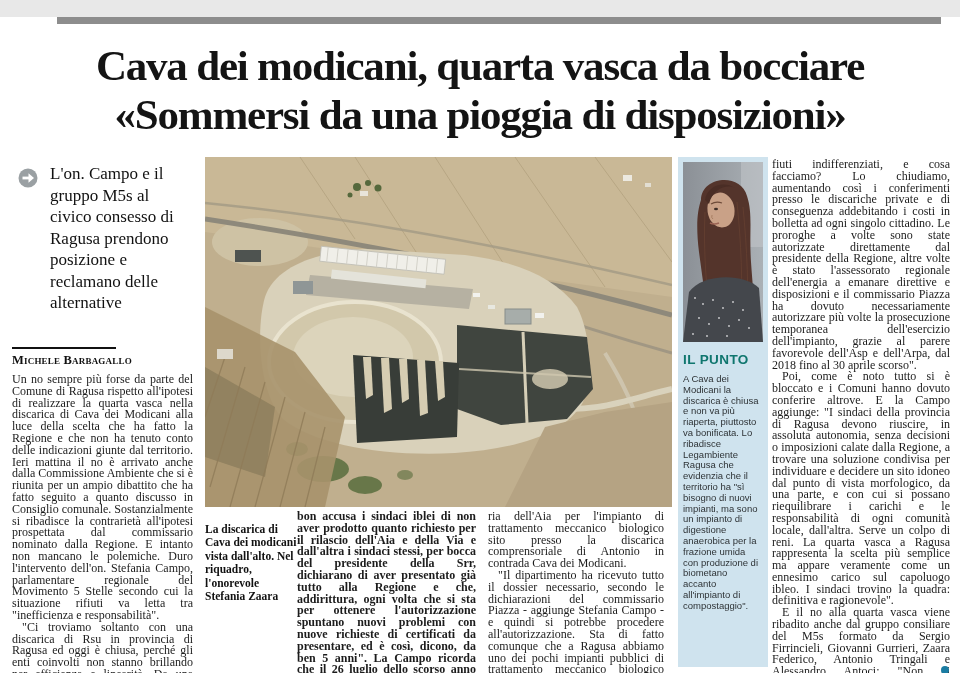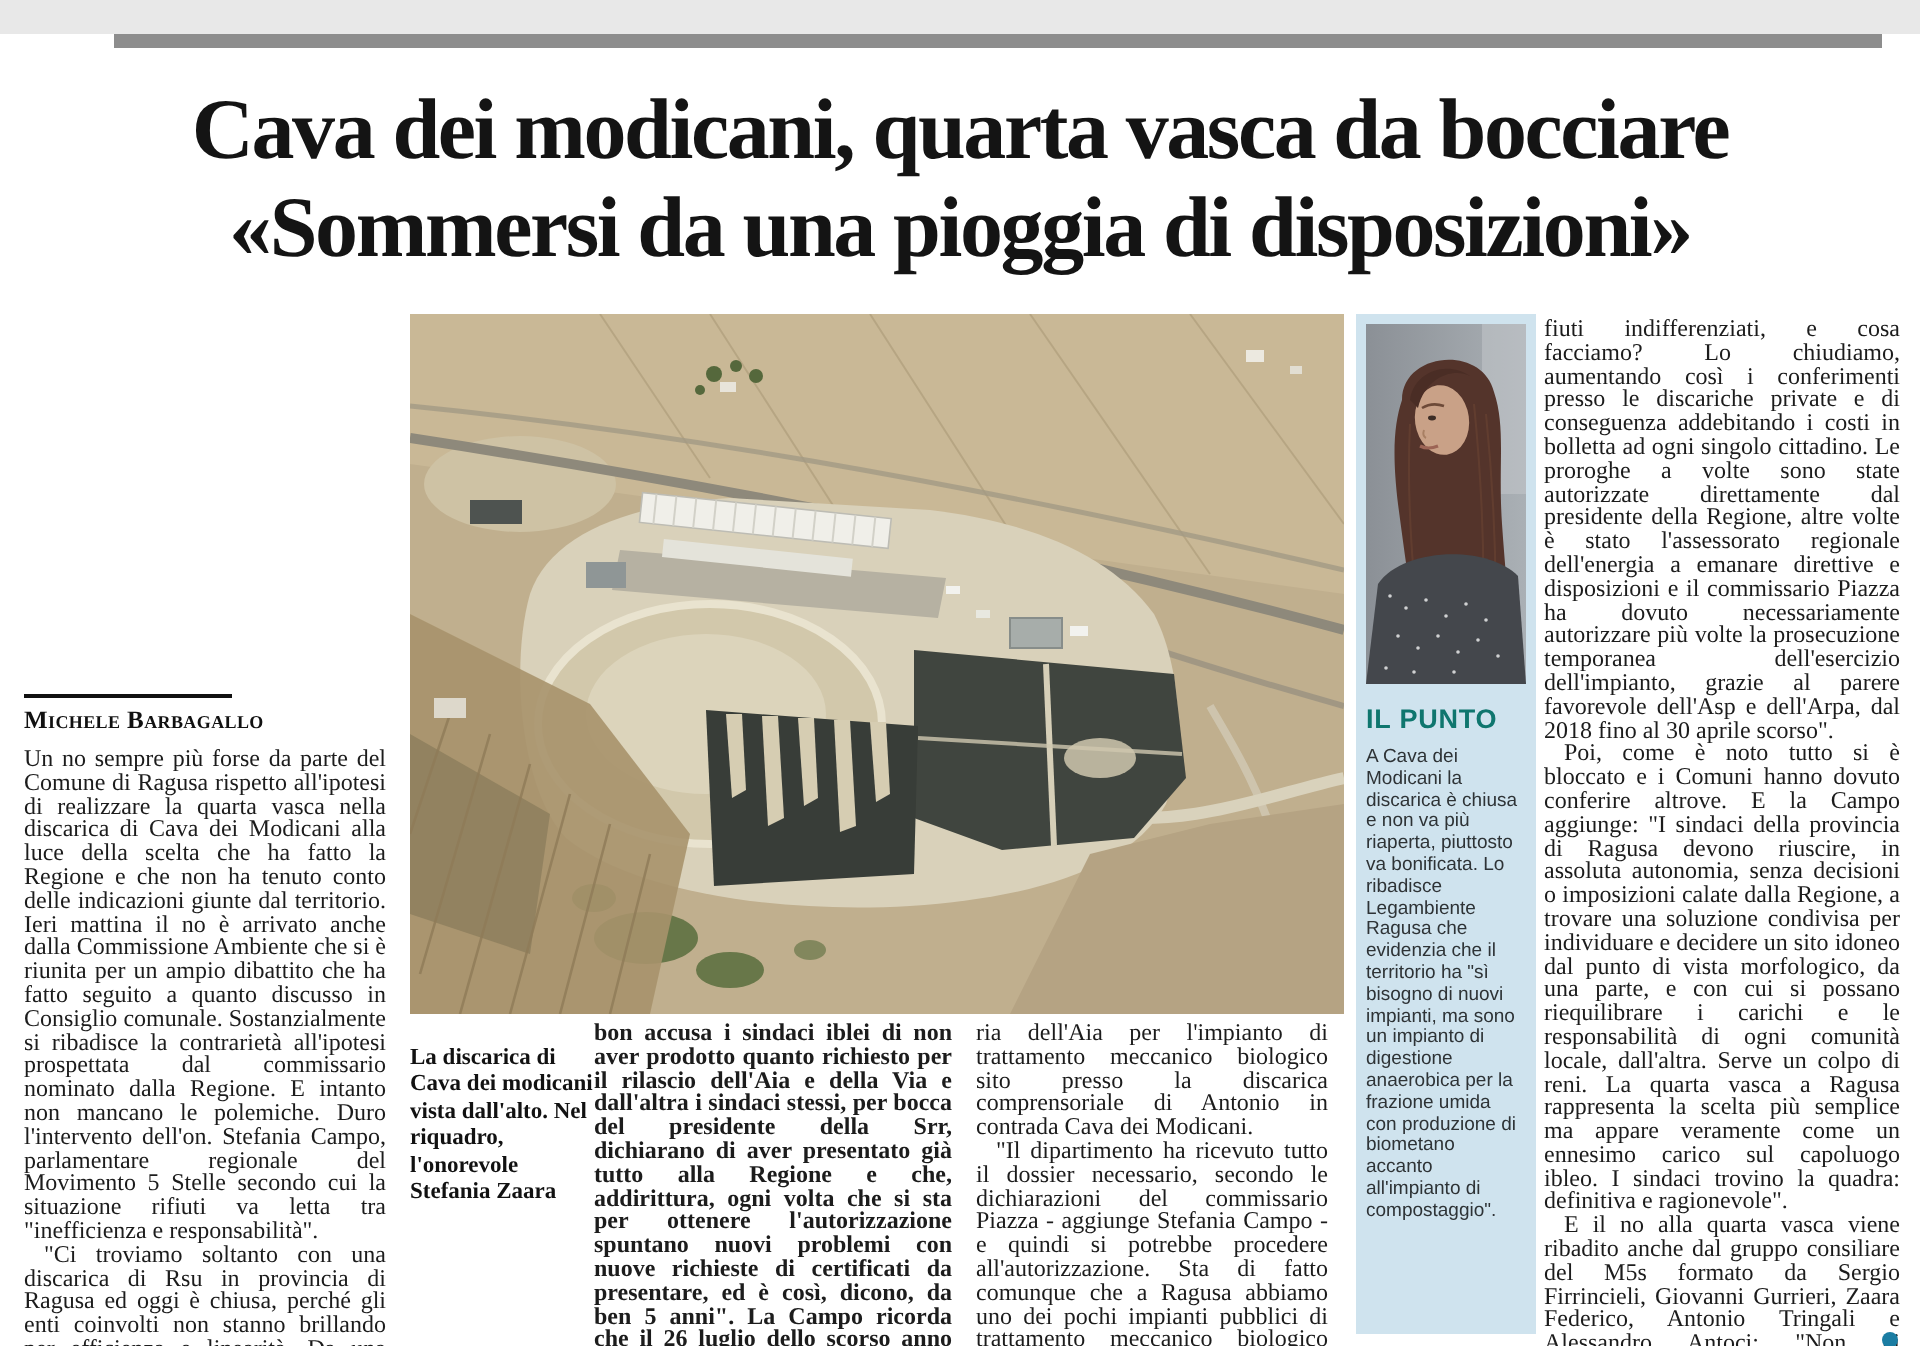--- a/index.html
+++ b/index.html
@@ -47,20 +47,30 @@
 
 <div class="page">
 
   <div class="topbar"></div>
 
   <h1 class="headline">
     <span class="hl-line">Cava dei modicani, quarta vasca da bocciare</span>
     <span class="hl-line">«Sommersi da una pioggia di disposizioni»</span>
   </h1>
 
+  <div class="standfirst">
+    <span class="sf-icon">
+      <svg width="20" height="20" viewBox="0 0 20 20">
+        <circle cx="10" cy="10" r="9.5" fill="#9aa0a3"></circle>
+        <rect x="4.5" y="8.6" width="7" height="2.8" fill="#ffffff"></rect>
+        <polygon points="10.5,5.2 16,10 10.5,14.8" fill="#ffffff"></polygon>
+      </svg>
+    </span>
+    <p class="sf-text">L'on. Campo e il gruppo M5s al civico consesso di Ragusa prendono posizione e reclamano delle alternative</p>
+  </div>
 
   <div class="byline-block">
     <div class="byline-rule"></div>
     <div class="byline">Michele Barbagallo</div>
   </div>
 
   <div class="col1 body-text">
     <p>Un no sempre più forse da parte del Comune di Ragusa rispetto all'ipotesi di realizzare la quarta vasca nella discarica di Cava dei Modicani alla luce della scelta che ha fatto la Regione e che non ha tenuto conto delle indicazioni giunte dal territorio. Ieri mattina il no è arrivato anche dalla Commissione Ambiente che si è riunita per un ampio dibattito che ha fatto seguito a quanto discusso in Consiglio comunale. Sostanzialmente si ribadisce la contrarietà all'ipotesi prospettata dal commissario nominato dalla Regione. E intanto non mancano le polemiche. Duro l'intervento dell'on. Stefania Campo, parlamentare regionale del Movimento 5 Stelle secondo cui la situazione rifiuti va letta tra "inefficienza e responsabilità".</p>
     <p class="ind">"Ci troviamo soltanto con una discarica di Rsu in provincia di Ragusa ed oggi è chiusa, perché gli enti coinvolti non stanno brillando per efficienza e linearità. Da una parte Piero-</p>
   </div>

